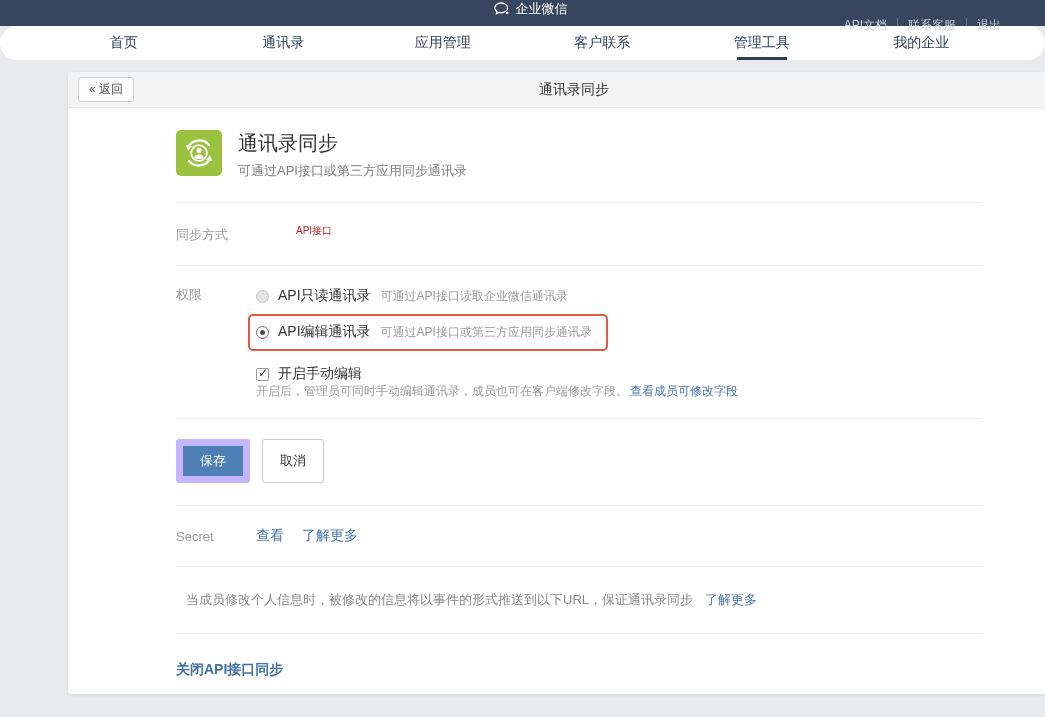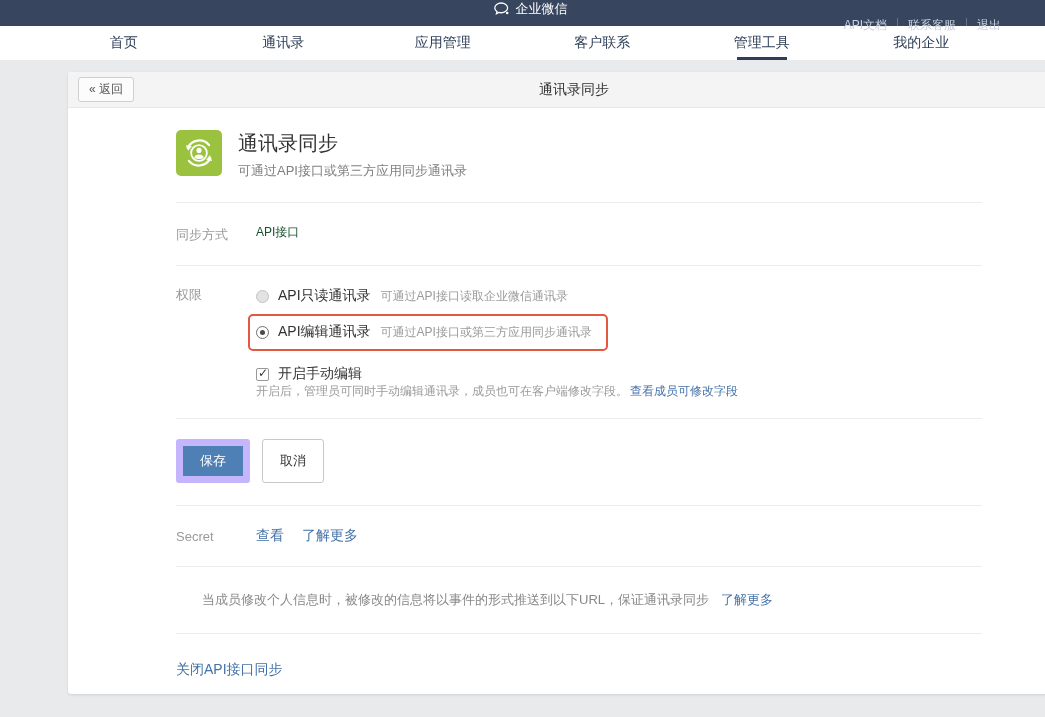--- a/index.html
+++ b/index.html
@@ -9,21 +9,21 @@
   
   .topbar { height:26px; background:#37455e; display:flex; align-items:center; padding:0 44px;flex-direction:column; }
   .brand { display:flex; align-items:center; gap:6px; margin-left:16px; color:#fff; font-size:13px; cursor:pointer; }
   .brand svg { display:block; }
   .topbar-links { margin-left:auto; display:flex; align-items:center; font-size:12px; }
   .topbar-link { color:#c9d1dd; cursor:pointer; padding:0 10px; line-height:14px; }
   .topbar-link + .topbar-link { border-left:1px solid rgba(255,255,255,.25); }
   .topbar-link:last-child { padding-right:0; }
 
   
-  .nav { height:34px; background:#fff; display:flex; padding:0 44px; }
+  .nav { height:34px; background:#fff; display:flex; padding:0 44px;border-radius:17px; }
   .nav-item { flex:1; text-align:center; line-height:33px; font-size:14px; color:#2e3e58; position:relative; cursor:pointer; }
   .nav-item.active::after { content:""; position:absolute; bottom:0; left:50%; transform:translateX(-50%); width:50px; height:3px; background:#2e3e58; }
 
   
   .page { padding-top:12px; height:657px; }
   .card { width:1012px; margin-left:68px; height:622px; background:#fff; border-radius:3px; box-shadow:0 1px 3px rgba(0,0,0,.10); overflow:hidden; }
   .card-header { height:36px; background:#f4f4f5; border-bottom:1px solid #e8e8e8; display:flex; align-items:center; position:relative; }
   .back-btn { margin-left:10px; background:#fcfcfc; border:1px solid #cfcfcf; border-radius:3px; font-size:12px; color:#555; padding:3px 10px; cursor:pointer; position:relative; z-index:2; font-family:inherit; }
   .header-title { position:absolute; left:0; right:0; text-align:center; font-size:14px; color:#333; }
 
@@ -32,21 +32,21 @@
   .app-icon { width:46px; height:46px; border-radius:5px; background:#9ac23f; display:flex; align-items:center; justify-content:center; flex-shrink:0; }
   .app-titles { margin-left:16px; padding-top:1px; }
   .app-title { font-size:20px; color:#333; font-weight:400; line-height:1.25; }
   .app-subtitle { font-size:13px; color:#808080; margin-top:6px; }
 
   .divider { border-top:1px solid #ececec; margin:0 98px 0 108px; }
 
   
   .form-row { display:flex; padding:21px 98px 21px 108px; }
   .row-label { width:80px; flex-shrink:0; color:#9a9a9a; font-size:13px; padding-top:2px; }
-  .row-value { font-size:12px; color:#14532d; }
+  .row-value { font-size:10px; color:#b91c1c;margin-left:40px; }
 
   
   .perm-content { font-size:14px; }
   .option-line { display:flex; align-items:center; height:24px; }
   .radio { width:13px; height:13px; border-radius:50%; border:1px solid #c2c2c2; background:#e3e3e3; flex-shrink:0; position:relative; cursor:pointer; }
   .radio.selected { background:#fff; border-color:#6f6f6f; }
   .radio.selected::after { content:""; position:absolute; left:3px; top:3px; right:3px; bottom:3px; border-radius:50%; background:#4a4a4a; }
   .opt-title { margin-left:9px; color:#333; font-size:14px; white-space:nowrap; }
   .opt-desc { margin-left:10px; color:#9a9a9a; font-size:12px; white-space:nowrap; }
   .opt-wrap { width:-moz-fit-content; width:fit-content; margin-top:8px; }
@@ -64,26 +64,26 @@
   .btn { font-size:13px; padding:6px 17px; border-radius:3px; cursor:pointer; font-family:inherit; }
   .btn-primary { background:#4e80b5; border:7px solid #c4b5fd; color:#fff; }
   .btn-default { background:#fff; border:1px solid #c9c9c9; color:#333; }
 
   
   .secret-links { display:flex; gap:18px; font-size:14px; }
 
   
   .callback-row { display:flex; align-items:center; padding:24px 98px 24px 108px; }
   .callback-link { font-size:14px; color:#4372a8; cursor:pointer; }
-  .callback-desc { font-size:13px; color:#888; margin-left:26px; }
+  .callback-desc { font-size:13px; color:#888; margin-left:10px; }
   .callback-more { font-size:13px; margin-left:12px; }
 
   
   .close-row { padding:26px 98px 24px 108px; }
-  .close-row .link { font-size:14px; }
+  .close-row .link { font-size:14px;font-weight:bold; }
 </style>
 </head>
 <body>
 
 <div class="topbar">
   <div class="brand">
     <span>
       <svg width="16" height="14" viewBox="0 0 20 17" fill="none">
         <path d="M9 1C4.6 1 1 3.7 1 7.1c0 1.9 1.1 3.6 2.8 4.7l-.7 2.5 2.9-1.5c.9.3 1.9.4 3 .4 4.4 0 8-2.7 8-6.1S13.4 1 9 1z" stroke="#fff" stroke-width="1.6"></path>
         <circle cx="16.5" cy="13.5" r="1.6" fill="#fff"></circle>

